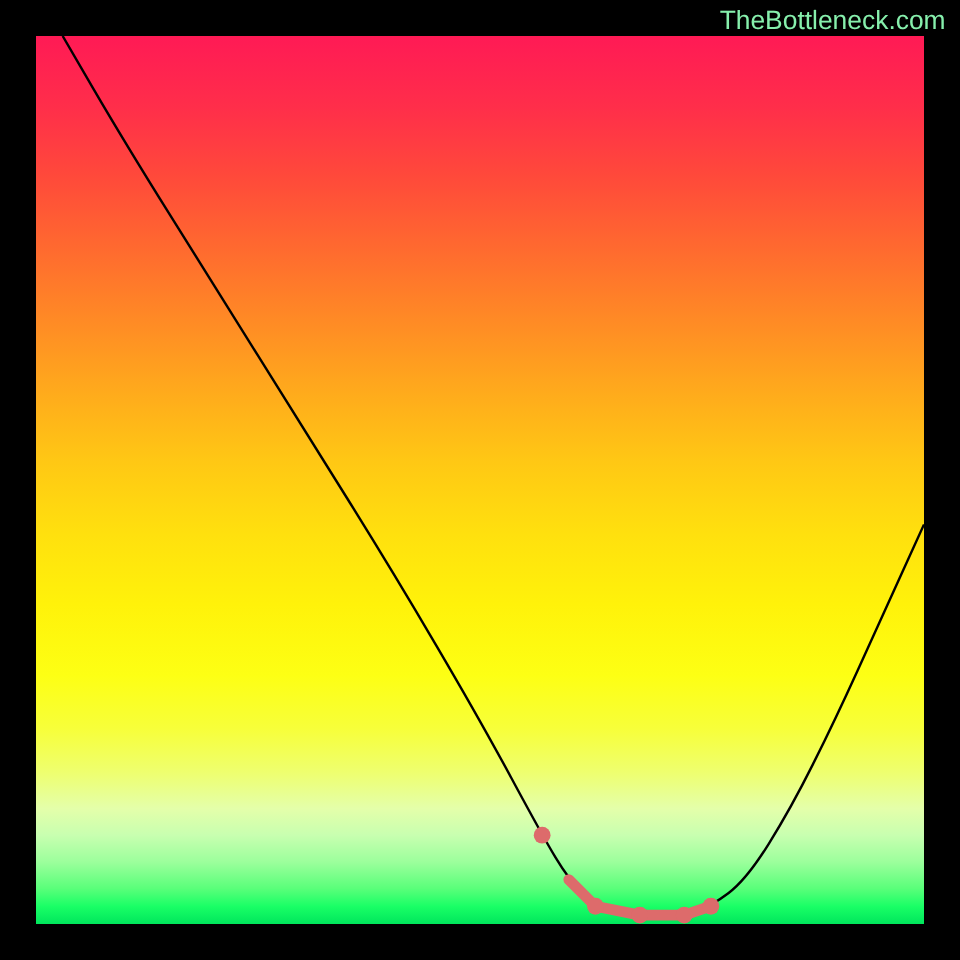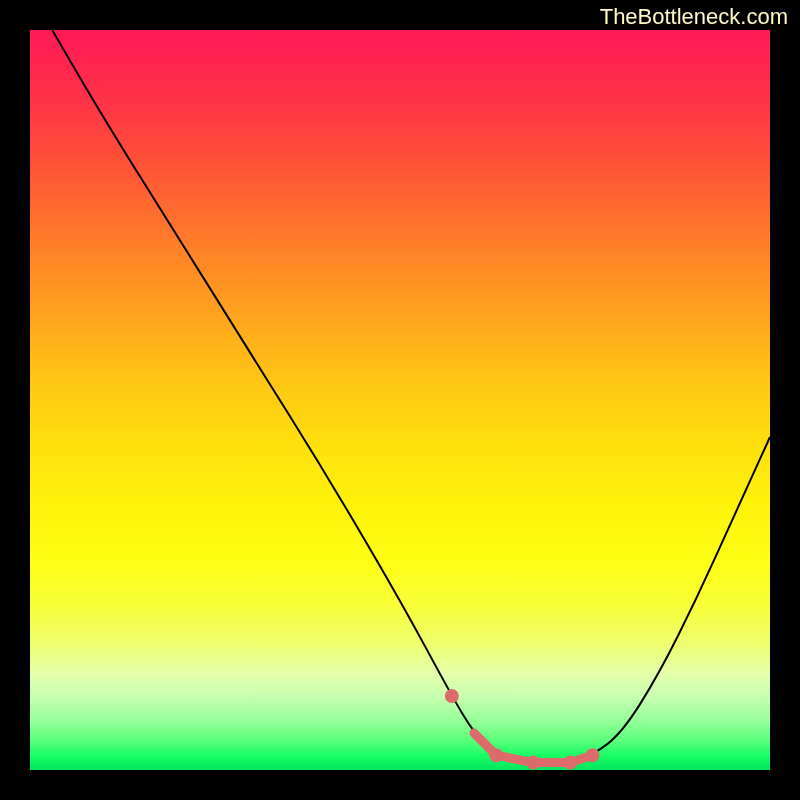--- a/index.html
+++ b/index.html
@@ -8,21 +8,21 @@
     height: 800px;
     background: #000;
     position: relative;
     overflow: hidden;
     font-family: Arial, sans-serif;
   }
   .watermark {
     position: absolute;
     top: 4px;
     right: 12px;
-    color: #fef9c3;
+    color: #86efac;
     font-size: 22px;
     font-weight: 400;
     z-index: 10;
   }
   .plot-area {
     position: absolute;
     left: 30px;
     top: 30px;
     width: 740px;
     height: 740px;

